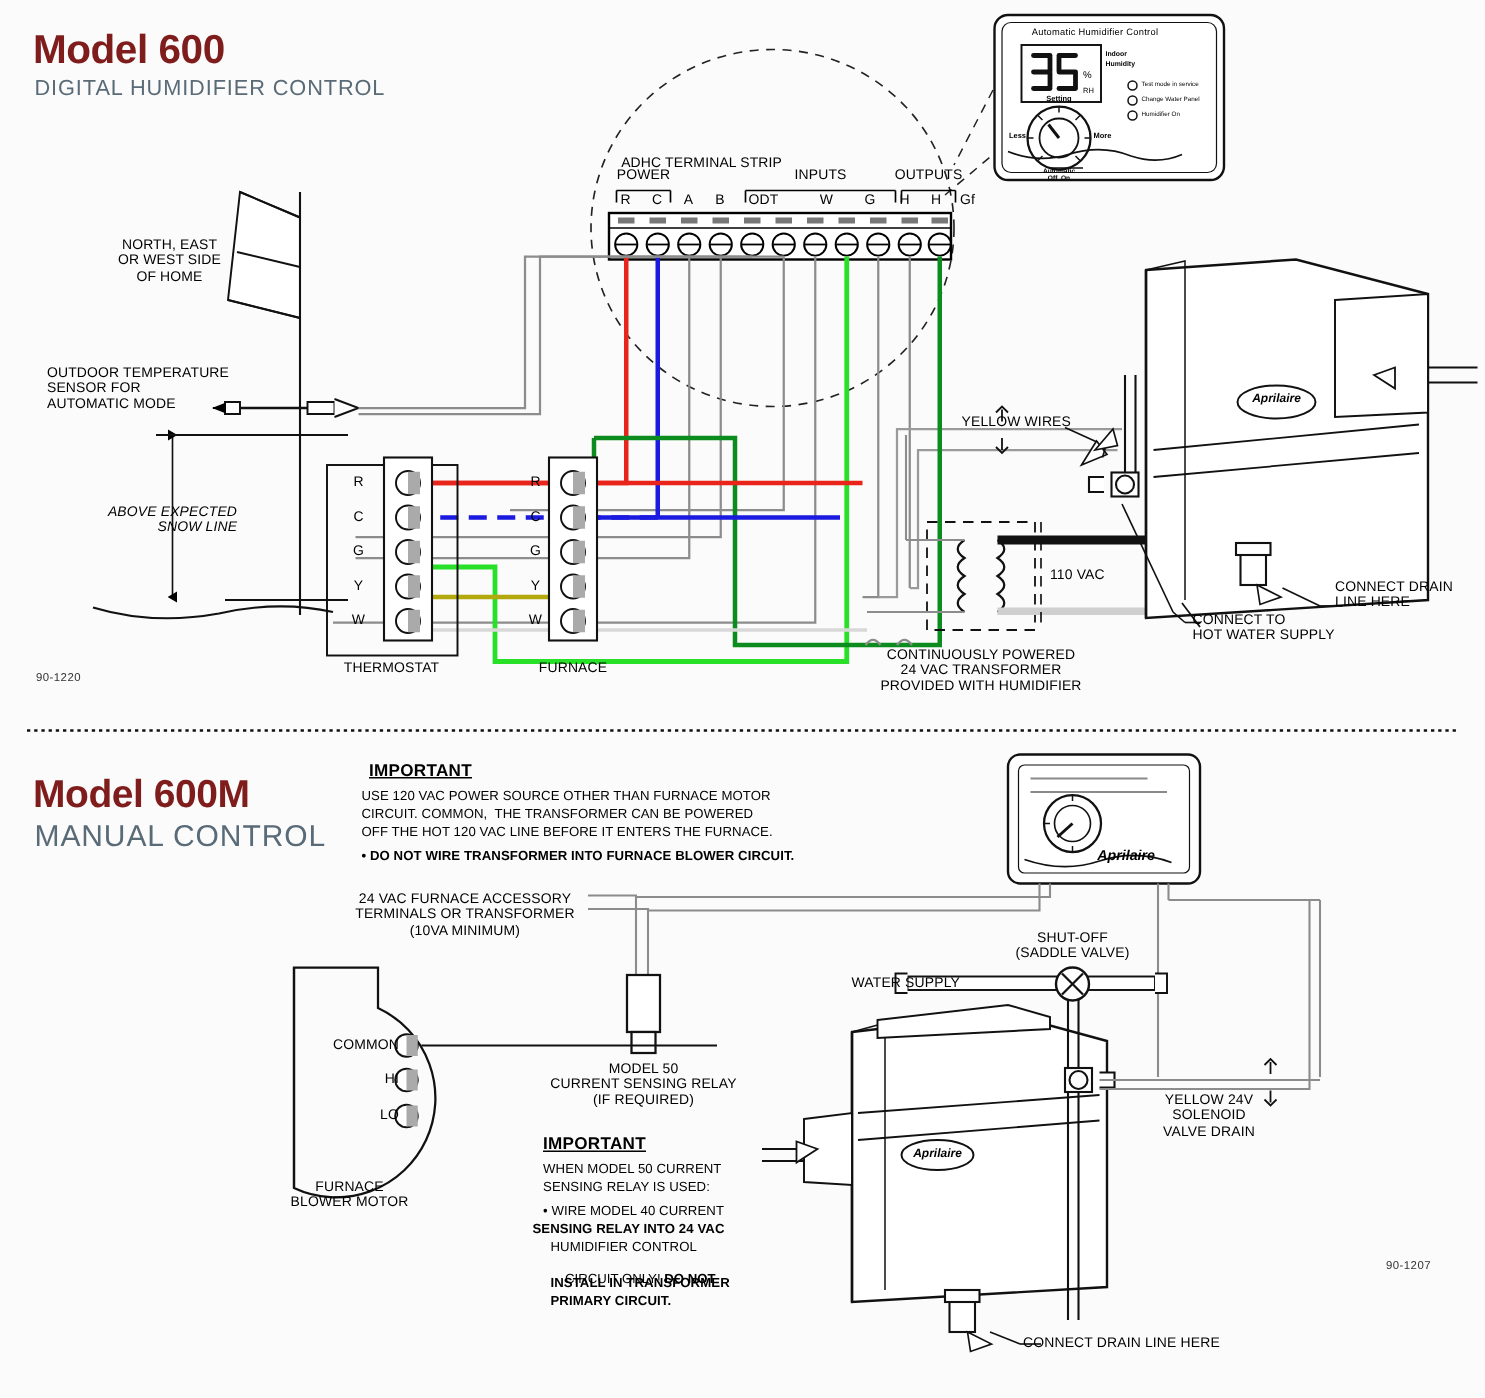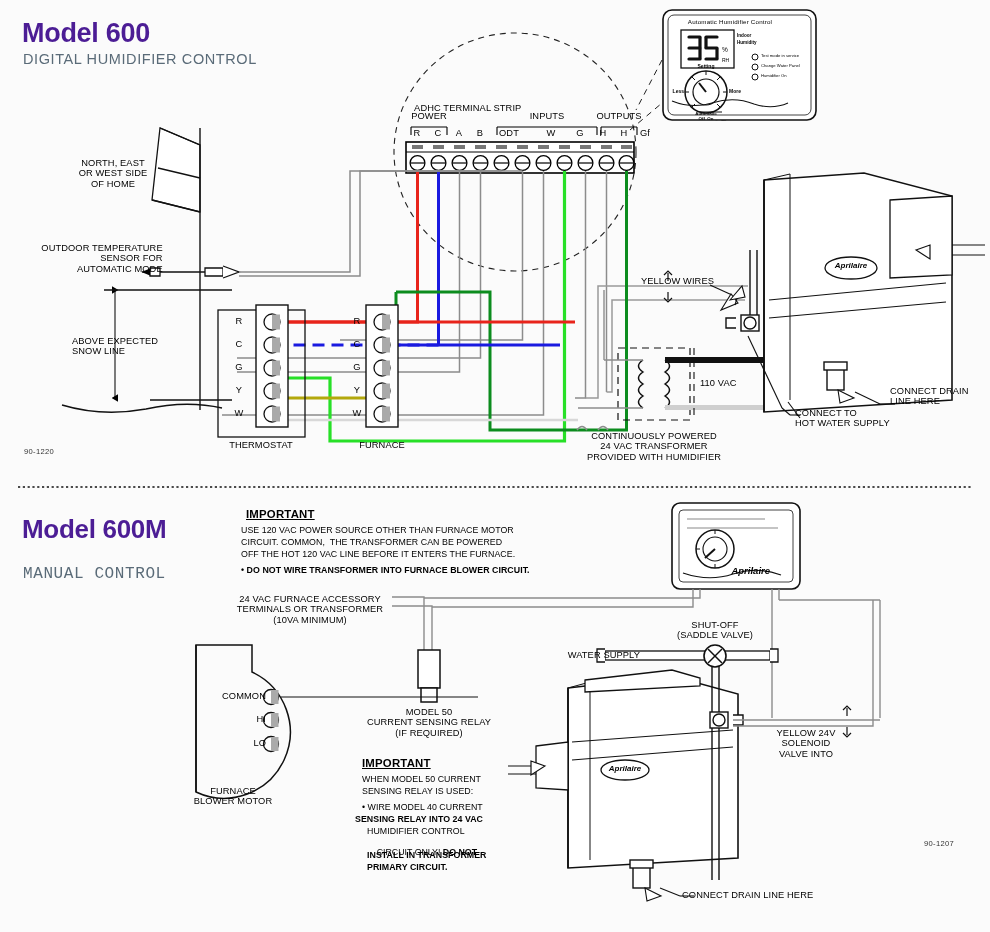--- a/index.html
+++ b/index.html
@@ -4,21 +4,21 @@
 <style>
   html,body{margin:0;padding:0;background:#fff;}
   body{width:990px;height:932px;position:relative;overflow:hidden;
        font-family:"Liberation Sans",sans-serif;color:#000;background:#fbfbfb;}
   #stage{position:absolute;inset:0;width:990px;height:932px;}
   .abs{position:absolute;}
   svg{display:block;}
   .t{position:absolute;white-space:pre;line-height:1.12;}
   .ctr{text-align:center;transform:translateX(-50%);}
   .rgt{text-align:center;transform:translateX(-100%);}
-  .ttl{font-weight:bold;color:#4c1d95;letter-spacing:-0.3px;}
+  .ttl{font-weight:bold;color:#7f1d1d;letter-spacing:-0.3px;}
   .sub{color:#5a6b78;letter-spacing:0.6px;}
   .lbl{font-size:9.3px;letter-spacing:0.1px;font-weight:500;}
   .tiny{font-size:7.6px;color:#333;letter-spacing:0.3px;}
   .imp{font-size:11.4px;font-weight:bold;text-decoration:underline;letter-spacing:0.2px;}
   .body9{font-size:8.8px;letter-spacing:0.05px;line-height:1.32;}
   .body9b{font-size:8.8px;font-weight:bold;letter-spacing:0.05px;line-height:1.32;}
 </style>
 </head>
 <body>
 
@@ -452,24 +452,24 @@
   <div class="t" style="left:761px;top:74px;font-size:4.2px;">Humidifier On</div>
   <div class="t ctr" style="left:706px;top:64px;font-size:5px;font-weight:bold;">Setting</div>
   <div class="t rgt" style="left:684px;top:89px;font-size:5px;font-weight:bold;">Less</div>
   <div class="t" style="left:729px;top:89px;font-size:5px;font-weight:bold;">More</div>
   <div class="t ctr" style="left:706px;top:112px;font-size:4.4px;font-weight:bold;text-align:center;">Automatic
 Off  On</div>
 
   <div class="t lbl ctr" style="left:113px;top:158px;text-align:center;">NORTH, EAST
 OR WEST SIDE
 OF HOME</div>
-  <div class="t lbl ctr" style="left:102px;top:243px;text-align:right;">OUTDOOR TEMPERATURE
+  <div class="t lbl ctr" style="left:92px;top:243px;text-align:left;">OUTDOOR TEMPERATURE
 SENSOR FOR
 AUTOMATIC MODE</div>
-  <div class="t lbl ctr" style="left:115px;top:336px;text-align:left;">ABOVE EXPECTED
+  <div class="t lbl ctr" style="left:115px;top:336px;text-align:right;font-style:italic;">ABOVE EXPECTED
 SNOW LINE</div>
 
   <div class="t lbl ctr" style="left:239px;top:316px;">R</div>
   <div class="t lbl ctr" style="left:239px;top:339px;">C</div>
   <div class="t lbl ctr" style="left:239px;top:362px;">G</div>
   <div class="t lbl ctr" style="left:239px;top:385px;">Y</div>
   <div class="t lbl ctr" style="left:239px;top:408px;">W</div>
 
   <div class="t lbl ctr" style="left:357px;top:316px;">R</div>
   <div class="t lbl ctr" style="left:357px;top:339px;">C</div>
@@ -485,21 +485,21 @@
   <div class="t lbl ctr" style="left:654px;top:431px;">CONTINUOUSLY POWERED
 24 VAC TRANSFORMER
 PROVIDED WITH HUMIDIFIER</div>
   <div class="t lbl" style="left:795px;top:408px;">CONNECT TO
 HOT WATER SUPPLY</div>
   <div class="t lbl" style="left:890px;top:386px;">CONNECT DRAIN
 LINE HERE</div>
   <div class="t" style="left:833px;top:262px;font-size:8px;font-style:italic;font-weight:bold;transform:translateX(-50%);left:851px;">Aprilaire</div>
 
   <div class="t ttl" style="left:22px;top:515px;font-size:26px;">Model 600M</div>
-  <div class="t sub" style="left:23px;top:566px;font-size:16px;font-family:Liberation Mono, monospace;">MANUAL CONTROL</div>
+  <div class="t sub" style="left:23px;top:547px;font-size:20px;">MANUAL CONTROL</div>
   <div class="t tiny" style="left:924px;top:840px;">90-1207</div>
 
   <div class="t imp" style="left:246px;top:508px;">IMPORTANT</div>
   <div class="t body9" style="left:241px;top:525px;">USE 120 VAC POWER SOURCE OTHER THAN FURNACE MOTOR</div>
   <div class="t body9" style="left:241px;top:537px;">CIRCUIT. COMMON,  THE TRANSFORMER CAN BE POWERED</div>
   <div class="t body9" style="left:241px;top:549px;">OFF THE HOT 120 VAC LINE BEFORE IT ENTERS THE FURNACE.</div>
   <div class="t body9b" style="left:241px;top:565px;">• DO NOT WIRE TRANSFORMER INTO FURNACE BLOWER CIRCUIT.</div>
 
   <div class="t imp" style="left:362px;top:757px;">IMPORTANT</div>
   <div class="t body9" style="left:362px;top:774px;">WHEN MODEL 50 CURRENT</div>
@@ -522,18 +522,18 @@
   <div class="t lbl ctr" style="left:233px;top:786px;text-align:center;">FURNACE
 BLOWER MOTOR</div>
   <div class="t lbl rgt" style="left:266px;top:691px;">COMMON</div>
   <div class="t lbl rgt" style="left:266px;top:714px;">HI</div>
   <div class="t lbl rgt" style="left:266px;top:738px;">LO</div>
   <div class="t lbl ctr" style="left:715px;top:620px;text-align:center;">SHUT-OFF
 (SADDLE VALVE)</div>
   <div class="t lbl rgt" style="left:640px;top:650px;">WATER SUPPLY</div>
   <div class="t lbl ctr" style="left:806px;top:728px;text-align:center;">YELLOW 24V
 SOLENOID
-VALVE INTO</div>
+VALVE DRAIN</div>
   <div class="t lbl" style="left:682px;top:890px;">CONNECT DRAIN LINE HERE</div>
   <div class="t" style="left:625px;top:765px;font-size:8px;font-style:italic;font-weight:bold;transform:translateX(-50%);">Aprilaire</div>
   <div class="t" style="left:770px;top:566px;font-size:9.5px;font-style:italic;font-weight:bold;transform:translateX(-100%);">Aprilaire</div>
 
 </div>
 
 </body></html>

